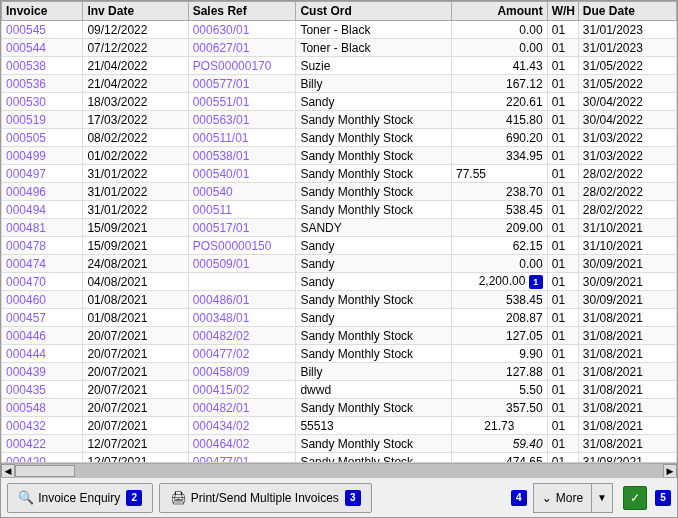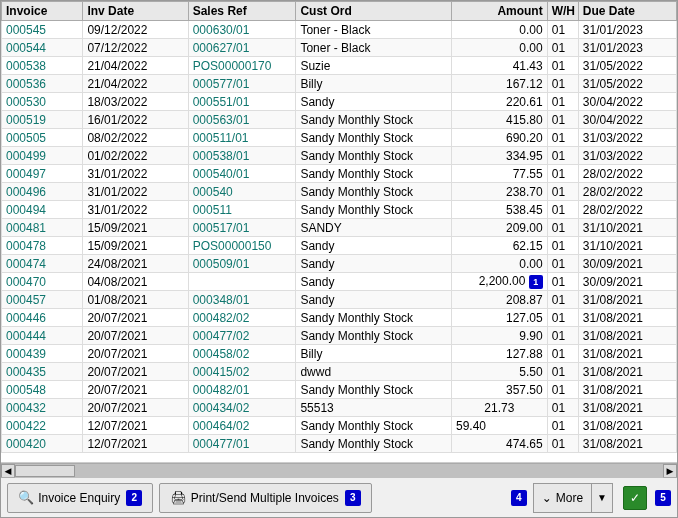--- a/index.html
+++ b/index.html
@@ -58,21 +58,21 @@
     }
     tbody tr td {
       border: 1px solid #ddd;
       padding: 1px 4px;
       white-space: nowrap;
       overflow: hidden;
       font-size: 12px;
       height: 18px;
     }
     tbody tr td.link {
-      color: #0f766e;
+      color: #8b5cf6;
       cursor: pointer;
     }
     tbody tr td.amount-col {
       text-align: right;
     }
     tbody tr:nth-child(even) {
       background: #f9f9f9;
     }
     .hscrollbar-area {
       height: 14px;
@@ -286,21 +286,21 @@
               <td class="link">000530</td>
               <td>18/03/2022</td>
               <td class="link">000551/01</td>
               <td>Sandy</td>
               <td class="amount-col" style="text-align: right; position: relative;">220.61</td>
               <td>01</td>
               <td>30/04/2022</td>
             </tr>
             <tr>
               <td class="link">000519</td>
-              <td>16/01/2022</td>
+              <td>17/03/2022</td>
               <td class="link">000563/01</td>
               <td>Sandy Monthly Stock</td>
               <td class="amount-col" style="text-align: right; position: relative;">415.80</td>
               <td>01</td>
               <td>30/04/2022</td>
             </tr>
             <tr>
               <td class="link">000505</td>
               <td>08/02/2022</td>
               <td class="link">000511/01</td>
@@ -316,21 +316,21 @@
               <td>Sandy Monthly Stock</td>
               <td class="amount-col" style="text-align: right; position: relative;">334.95</td>
               <td>01</td>
               <td>31/03/2022</td>
             </tr>
             <tr>
               <td class="link">000497</td>
               <td>31/01/2022</td>
               <td class="link">000540/01</td>
               <td>Sandy Monthly Stock</td>
-              <td class="amount-col" style="text-align: right; position: relative;">77.55</td>
+              <td class="amount-col" style="text-align: left; position: relative;">77.55</td>
               <td>01</td>
               <td>28/02/2022</td>
             </tr>
             <tr>
               <td class="link">000496</td>
               <td>31/01/2022</td>
               <td class="link">000540</td>
               <td>Sandy Monthly Stock</td>
               <td class="amount-col" style="text-align: right; position: relative;">238.70</td>
               <td>01</td>
@@ -375,20 +375,29 @@
             <tr>
               <td class="link">000470</td>
               <td>04/08/2021</td>
               <td></td>
               <td>Sandy</td>
               <td class="amount-col" style="text-align: right; position: relative;">2,200.00 <span style="display:inline-flex;width:14px;height:14px;background:#0000cc;color:white;font-size:9px;font-weight:bold;align-items:center;justify-content:center;border-radius:2px;vertical-align:middle;">1</span></td>
               <td>01</td>
               <td>30/09/2021</td>
             </tr>
             <tr>
+              <td class="link">000460</td>
+              <td>01/08/2021</td>
+              <td class="link">000486/01</td>
+              <td>Sandy Monthly Stock</td>
+              <td class="amount-col" style="text-align: right; position: relative;">538.45</td>
+              <td>01</td>
+              <td>30/09/2021</td>
+            </tr>
+            <tr>
               <td class="link">000457</td>
               <td>01/08/2021</td>
               <td class="link">000348/01</td>
               <td>Sandy</td>
               <td class="amount-col" style="text-align: right; position: relative;">208.87</td>
               <td>01</td>
               <td>31/08/2021</td>
             </tr>
             <tr>
               <td class="link">000446</td>
@@ -404,21 +413,21 @@
               <td>20/07/2021</td>
               <td class="link">000477/02</td>
               <td>Sandy Monthly Stock</td>
               <td class="amount-col" style="text-align: right; position: relative;">9.90</td>
               <td>01</td>
               <td>31/08/2021</td>
             </tr>
             <tr>
               <td class="link">000439</td>
               <td>20/07/2021</td>
-              <td class="link">000458/02</td>
+              <td class="link">000458/09</td>
               <td>Billy</td>
               <td class="amount-col" style="text-align: right; position: relative;">127.88</td>
               <td>01</td>
               <td>31/08/2021</td>
             </tr>
             <tr>
               <td class="link">000435</td>
               <td>20/07/2021</td>
               <td class="link">000415/02</td>
               <td>dwwd</td>
@@ -442,21 +451,21 @@
               <td>55513</td>
               <td class="amount-col" style="text-align: center; position: relative;">21.73</td>
               <td>01</td>
               <td>31/08/2021</td>
             </tr>
             <tr>
               <td class="link">000422</td>
               <td>12/07/2021</td>
               <td class="link">000464/02</td>
               <td>Sandy Monthly Stock</td>
-              <td class="amount-col" style="text-align: left; position: relative;">59.40</td>
+              <td class="amount-col" style="text-align: right; position: relative; font-style: italic;">59.40</td>
               <td>01</td>
               <td>31/08/2021</td>
             </tr>
             <tr>
               <td class="link">000420</td>
               <td>12/07/2021</td>
               <td class="link">000477/01</td>
               <td>Sandy Monthly Stock</td>
               <td class="amount-col" style="text-align: right; position: relative;">474.65</td>
               <td>01</td>

